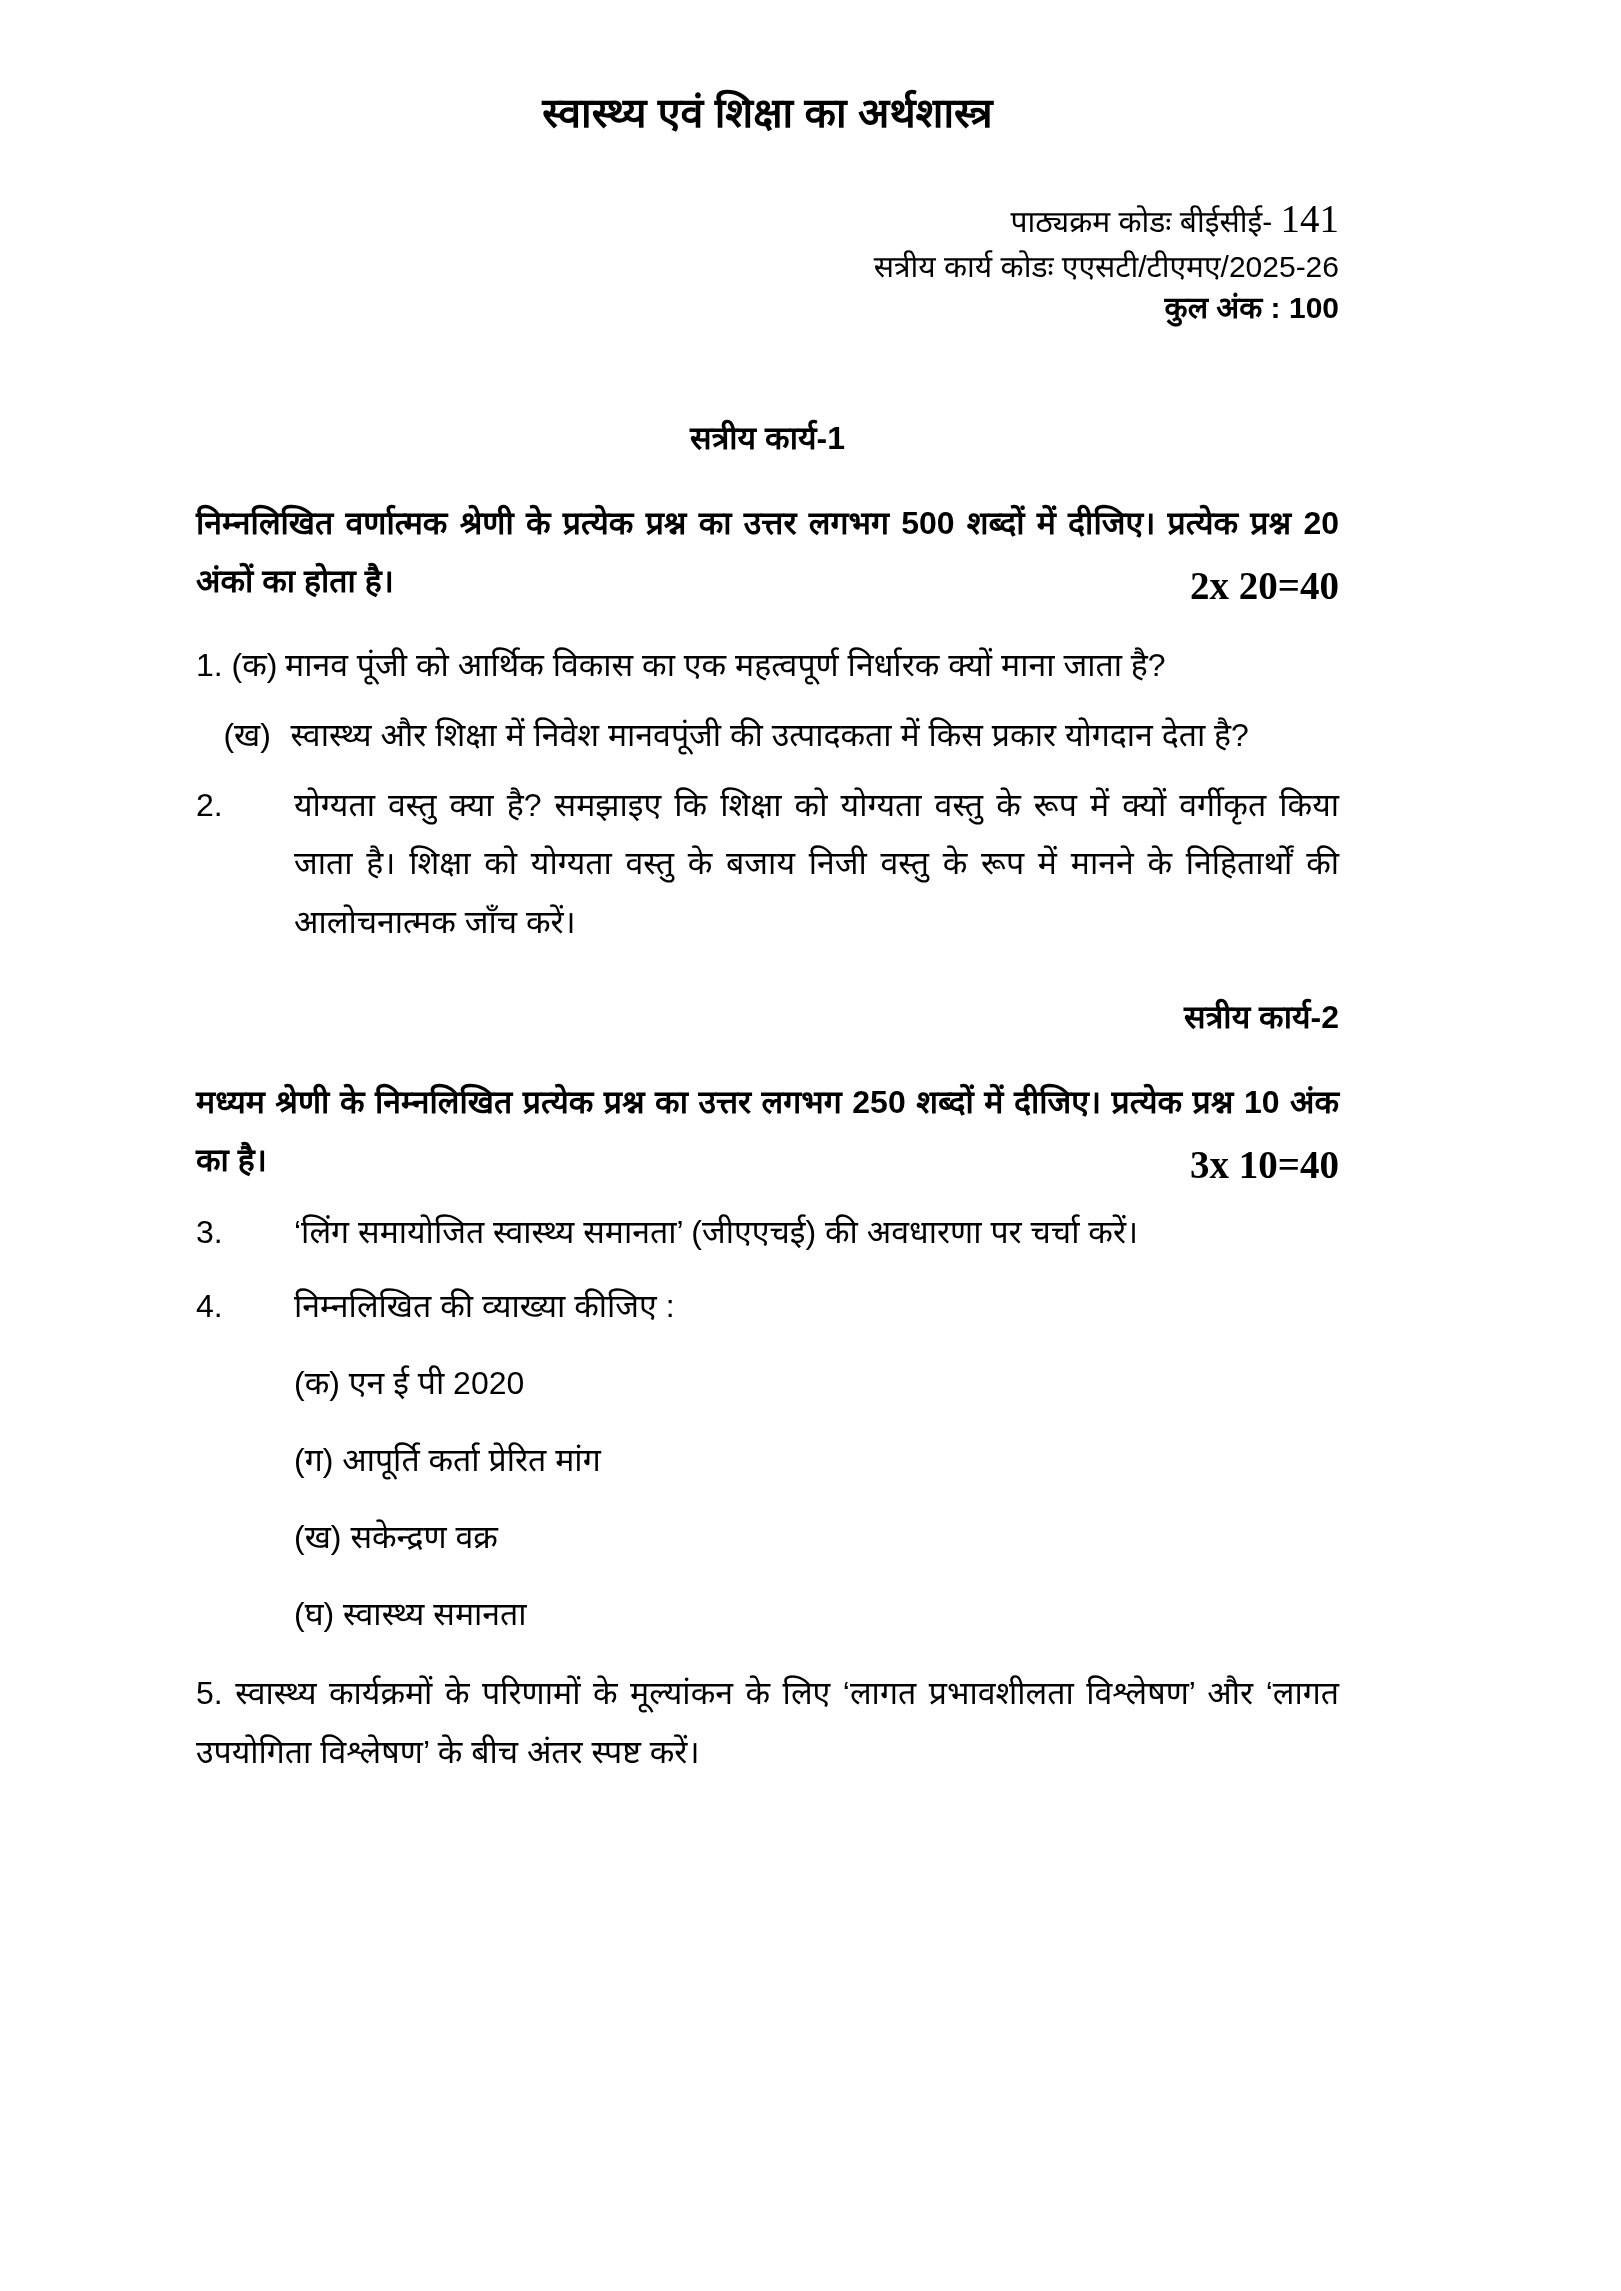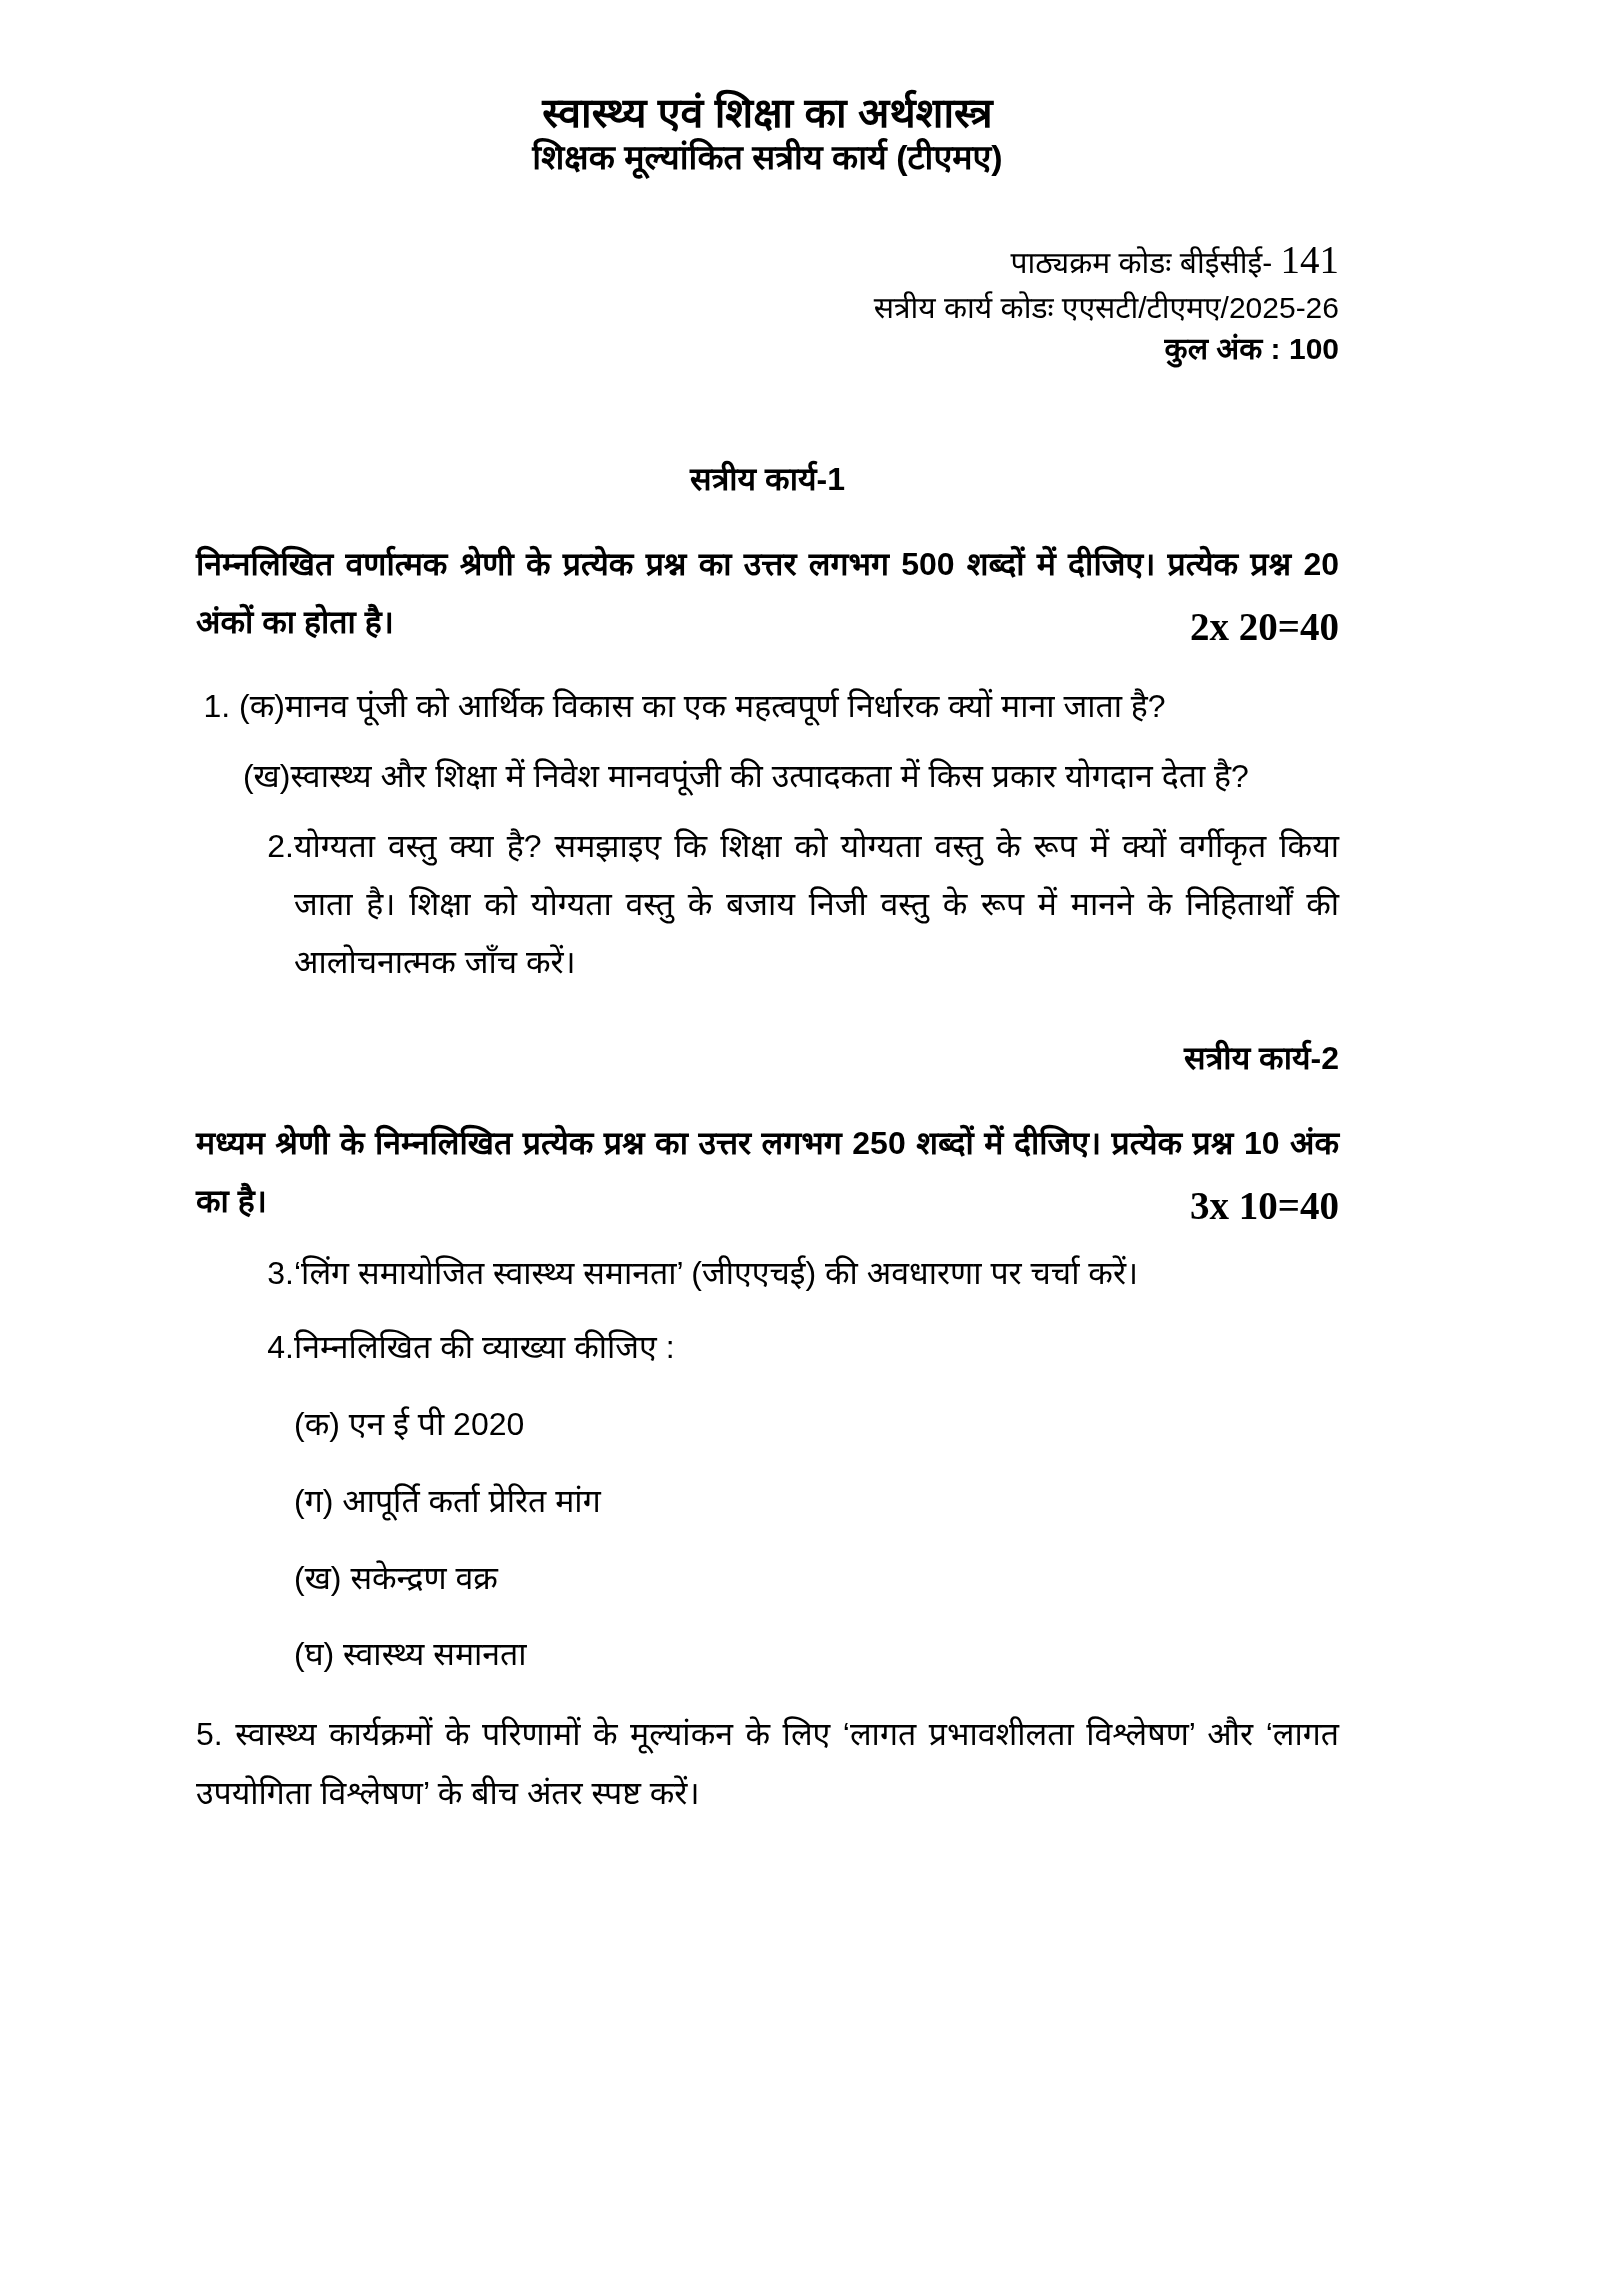--- a/index.html
+++ b/index.html
@@ -66,21 +66,21 @@
     font-family: "Liberation Serif", serif;
     font-size: 39px;
     font-weight: bold;
     line-height: 1;
   }
   .q {
     display: flex;
     font-size: 32px;
     line-height: 1.82;
   }
-  .q .q-num { flex: 0 0 98px; text-align: right; }
+  .q .q-num { flex: 0 0 98px; }
   .q .q-text { flex: 1 1 auto; }
   .q.justify .q-text { text-align: justify; }
   .q.q1a { margin-top: 25.5px; }
   .q.q1a .q-num { flex: 0 0 89px; }
   .q.q1b { margin-top: 11.8px; margin-left: 27.4px; }
   .q.q1b .q-num { flex: 0 0 67px; }
   .q.q2 { margin-top: 11.8px; }
   .q.q3 { margin-top: 13.7px; }
   .q.q4 { margin-top: 15.7px; }
   .subitem {
@@ -96,21 +96,20 @@
     line-height: 1.82;
     text-align: justify;
   }
 </style>
 </head>
 <body>
 
 <div class="page">
 
   <div class="doc-title">स्वास्थ्य एवं शिक्षा का अर्थशास्त्र</div>
-  <div class="doc-subtitle">शिक्षक मूल्यांकित सत्रीय कार्य (टीएमए)</div>
 
   <div class="meta">
     <div class="meta-line"><span>पाठ्यक्रम कोडः बीईसीई-</span> <span class="serif-num">141</span></div>
     <div class="meta-line">सत्रीय कार्य कोडः एएसटी/टीएमए/2025-26</div>
     <div class="meta-line bold">कुल अंक : 100</div>
   </div>
 
   <div class="section-heading">सत्रीय कार्य-1</div>
 
   <div class="instruction">

